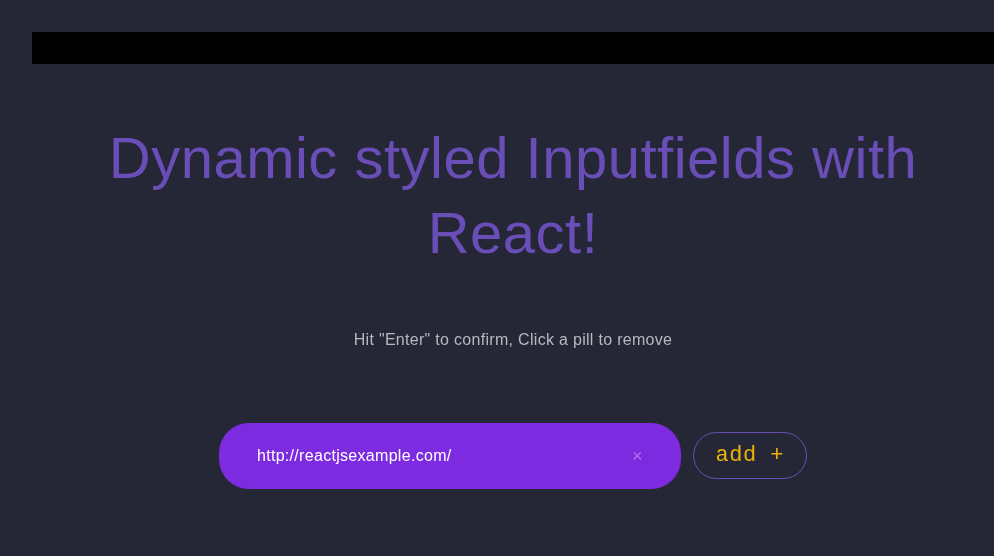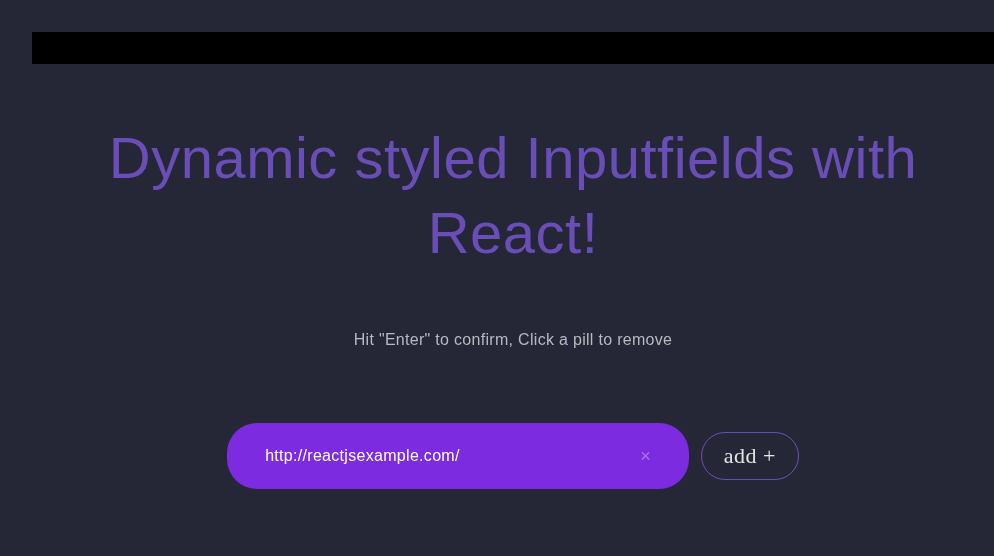--- a/index.html
+++ b/index.html
@@ -82,28 +82,28 @@
       color: rgba(255, 255, 255, 0.35);
       font-size: 18px;
       cursor: pointer;
       user-select: none;
       line-height: 1;
     }
     
     .add-button {
       border: 1.5px solid #6a4eb8;
       background: transparent;
-      color: #e5e5e5;
+      color: #eab308;
       border-radius: 30px;
       padding: 10px 22px;
       font-size: 22px;
       font-weight: 300;
       cursor: pointer;
       letter-spacing: 0.5px;
-      font-family: Liberation Serif, serif;
+      font-family: Liberation Mono, monospace;
     }
   </style>
 </head>
 <body>
 
 <div class="top-bar"></div>
 
 <div class="container">
   <h1 class="title">Dynamic styled Inputfields with React!</h1>
   <p class="subtitle">Hit "Enter" to confirm, Click a pill to remove</p>

